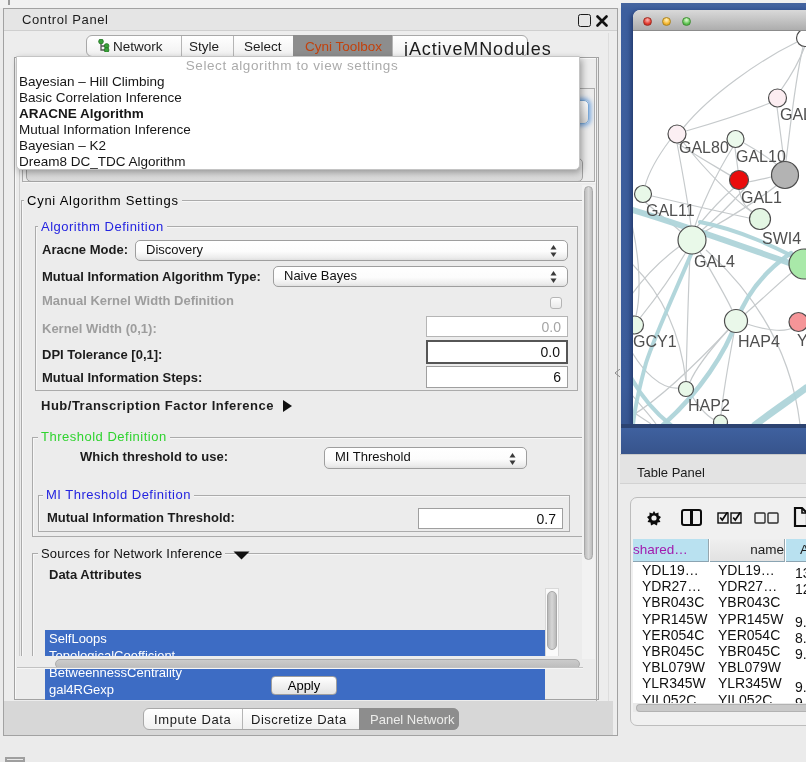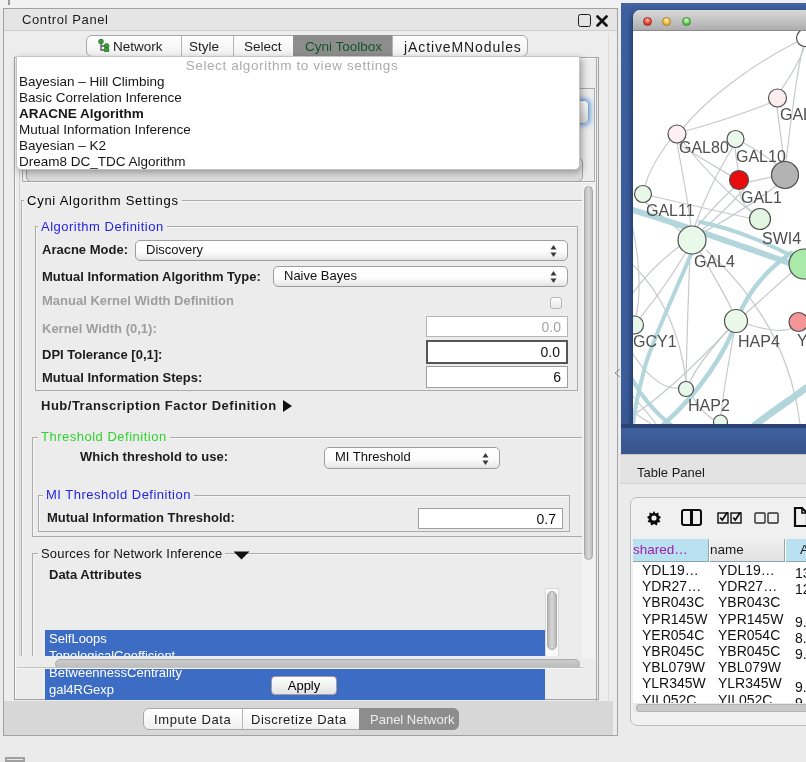--- a/index.html
+++ b/index.html
@@ -47,22 +47,22 @@
 <div class="abs" style="left:392px;top:36px;width:1px;height:20px;background:#b5b5b5;"></div>
 <svg class="abs" style="left:98px;top:39px;" width="12" height="13" viewBox="0 0 12 13">
   <path d="M3 3 L3 11 L8 11 M3 7 L8 7" stroke="#555" stroke-width="1.3" fill="none"></path>
   <circle cx="3" cy="2.5" r="2.4" fill="#3aa13a" stroke="#1d6b1d" stroke-width=".7"></circle>
   <circle cx="8.6" cy="7" r="2.4" fill="#3aa13a" stroke="#1d6b1d" stroke-width=".7"></circle>
   <circle cx="8.6" cy="11" r="2.4" fill="#3aa13a" stroke="#1d6b1d" stroke-width=".7"></circle>
 </svg>
 <div class="abs lab" style="left:113px;top:39px;font-size:13.5px;">Network</div>
 <div class="abs lab" style="left:189px;top:39px;font-size:13.5px;">Style</div>
 <div class="abs lab" style="left:244px;top:39px;font-size:13.5px;">Select</div>
-<div class="abs lab" style="left:305px;top:39px;font-size:13.5px;color:#14532d;">Cyni Toolbox</div>
-<div class="abs lab" style="left:404px;top:39px;font-size:14px;letter-spacing:0.9px;">jActiveMNodules</div>
+<div class="abs lab" style="left:305px;top:39px;font-size:13.5px;color:#c2410c;">Cyni Toolbox</div>
+<div class="abs lab" style="left:404px;top:39px;font-size:18px;letter-spacing:0.9px;">jActiveMNodules</div>
 
 <div class="abs" style="left:22px;top:88px;width:573px;height:94px;border:1px solid #ababab;box-shadow:1px 1px 0 #f6f6f6;"></div>
 
 <div class="abs" style="left:560px;top:100px;width:29px;height:24px;border-radius:5px;background:linear-gradient(#fff,#d8d8d8);border:1px solid #7aa8d6;box-shadow:0 0 4px 2px rgba(90,150,220,.75);"></div>
 
 <div class="abs" style="left:26px;top:158px;width:557px;height:24px;border-radius:5px;background:linear-gradient(#f6f6f6,#d9d9d9);border:1px solid #a3a3a3;"></div>
 
 <div class="abs" style="left:21px;top:200px;width:562px;height:458px;border:1px solid #ababab;box-shadow:inset 1px 1px 0 #f7f7f7;"></div>
 <div class="abs gtitle" style="left:24px;top:193px;letter-spacing:0.75px;">Cyni Algorithm Settings</div>
 
@@ -92,30 +92,30 @@
 
 <div class="abs lab b dis" style="left:42px;top:321px;">Kernel Width (0,1):</div>
 <div class="abs field" style="left:426px;top:316px;width:142px;height:21px;color:#a5a5a5;border-color:#b5b5b5;">0.0</div>
 
 <div class="abs lab b" style="left:42px;top:347px;">DPI Tolerance [0,1]:</div>
 <div class="abs field" style="left:426px;top:340px;width:142px;height:24px;border:2px solid #565656;">0.0</div>
 
 <div class="abs lab b" style="left:42px;top:370px;">Mutual Information Steps:</div>
 <div class="abs field" style="left:426px;top:366px;width:142px;height:22px;">6</div>
 
-<div class="abs lab b" style="left:41px;top:398px;letter-spacing:0.5px;">Hub/Transcription Factor Definition</div>
+<div class="abs lab b" style="left:41px;top:398px;letter-spacing:0.5px;">Hub/Transcription Factor Inference</div>
 <svg class="abs" style="left:281px;top:399px;" width="12" height="14" viewBox="0 0 12 14">
     <path d="M2 1 L11 7 L2 13 Z" fill="#111"></path>
   </svg>
 
 <div class="abs" style="left:32px;top:437px;width:551px;height:100px;border:1px solid #ababab;box-shadow:inset 1px 1px 0 #f7f7f7;"></div>
 <div class="abs gtitle" style="left:38px;top:429px;color:#2fd32f;letter-spacing:0.5px;">Threshold Definition</div>
 
 <div class="abs lab b" style="left:80px;top:449px;">Which threshold to use:</div>
-<div class="abs combo" style="left:324px;top:447px;width:176px;height:22px;">
+<div class="abs combo" style="left:324px;top:447px;width:203px;height:22px;">
     <span class="ct">MI Threshold</span>
   <svg class="spin" style="right:9px;top:5px;" width="7" height="12" viewBox="0 0 7 12">
       <path d="M3.5 0 L6.5 4.5 L0.5 4.5 Z" fill="#3a3a3a"></path>
       <path d="M3.5 12 L0.5 7.5 L6.5 7.5 Z" fill="#3a3a3a"></path>
     </svg>
 </div>
 
 <div class="abs" style="left:38px;top:495px;width:532px;height:37px;border:1px solid #ababab;box-shadow:inset 1px 1px 0 #f7f7f7;"></div>
 <div class="abs gtitle" style="left:43px;top:487px;color:#2424e0;letter-spacing:0.5px;">MI Threshold Definition</div>
 
@@ -280,21 +280,21 @@
   <rect x="14" y="1" width="10" height="10" fill="none" stroke="#2c2c2c" stroke-width="1.4" rx="1"></rect>
 </svg>
 <svg class="abs" style="left:793px;top:506px;" width="16" height="22" viewBox="0 0 16 22">
   <path d="M2 2 L9 2 L14 7 L14 20 L2 20 Z" fill="none" stroke="#0c0c0c" stroke-width="2.2"></path>
   <path d="M9 2 L9 7 L14 7" fill="none" stroke="#0c0c0c" stroke-width="1.6"></path>
 </svg>
 
 <div class="abs" style="left:633px;top:539px;width:173px;height:164px;background:#fff;overflow:hidden;">
 
   <div style="position:absolute;left:0;top:0;width:76px;height:23px;background:#b9e1f0;border-right:1px solid #97a6ad;border-bottom:1px solid #8ba4b2;text-align:left;font-size:13.5px;color:#a21caf;padding-top:3px;">shared…</div>
-  <div style="position:absolute;left:77px;top:0;width:75px;height:23px;background:linear-gradient(#efefef,#e2e2e2);border-right:1px solid #97a6ad;border-bottom:1px solid #8ba4b2;text-align:left;font-size:13.5px;color:#1d1d1d;padding-top:3px;">name</div>
+  <div style="position:absolute;left:77px;top:0;width:75px;height:23px;background:linear-gradient(#efefef,#e2e2e2);border-right:1px solid #97a6ad;border-bottom:1px solid #8ba4b2;text-align:right;font-size:13.5px;color:#1d1d1d;padding-top:3px;">name</div>
   <div style="position:absolute;left:153px;top:0;width:21px;height:23px;background:#b9e1f0;border-bottom:1px solid #8ba4b2;text-align:left;font-size:13.5px;color:#1d1d1d;padding-top:3px;padding-left:14px;">A</div>
 
   <div style="position:absolute;left:0;top:23px;font-size:14px;color:#111;line-height:16.2px;white-space:nowrap;">
     <div class="trow"><span class="c1">YDL19…</span><span class="c2">YDL19…</span><span class="c3">13…</span></div>
     <div class="trow"><span class="c1">YDR27…</span><span class="c2">YDR27…</span><span class="c3">12…</span></div>
     <div class="trow"><span class="c1">YBR043C</span><span class="c2">YBR043C</span></div>
     <div class="trow"><span class="c1">YPR145W</span><span class="c2">YPR145W</span><span class="c3">9.</span></div>
     <div class="trow"><span class="c1">YER054C</span><span class="c2">YER054C</span><span class="c3">8.</span></div>
     <div class="trow"><span class="c1">YBR045C</span><span class="c2">YBR045C</span><span class="c3">9.</span></div>
     <div class="trow"><span class="c1">YBL079W</span><span class="c2">YBL079W</span></div>

